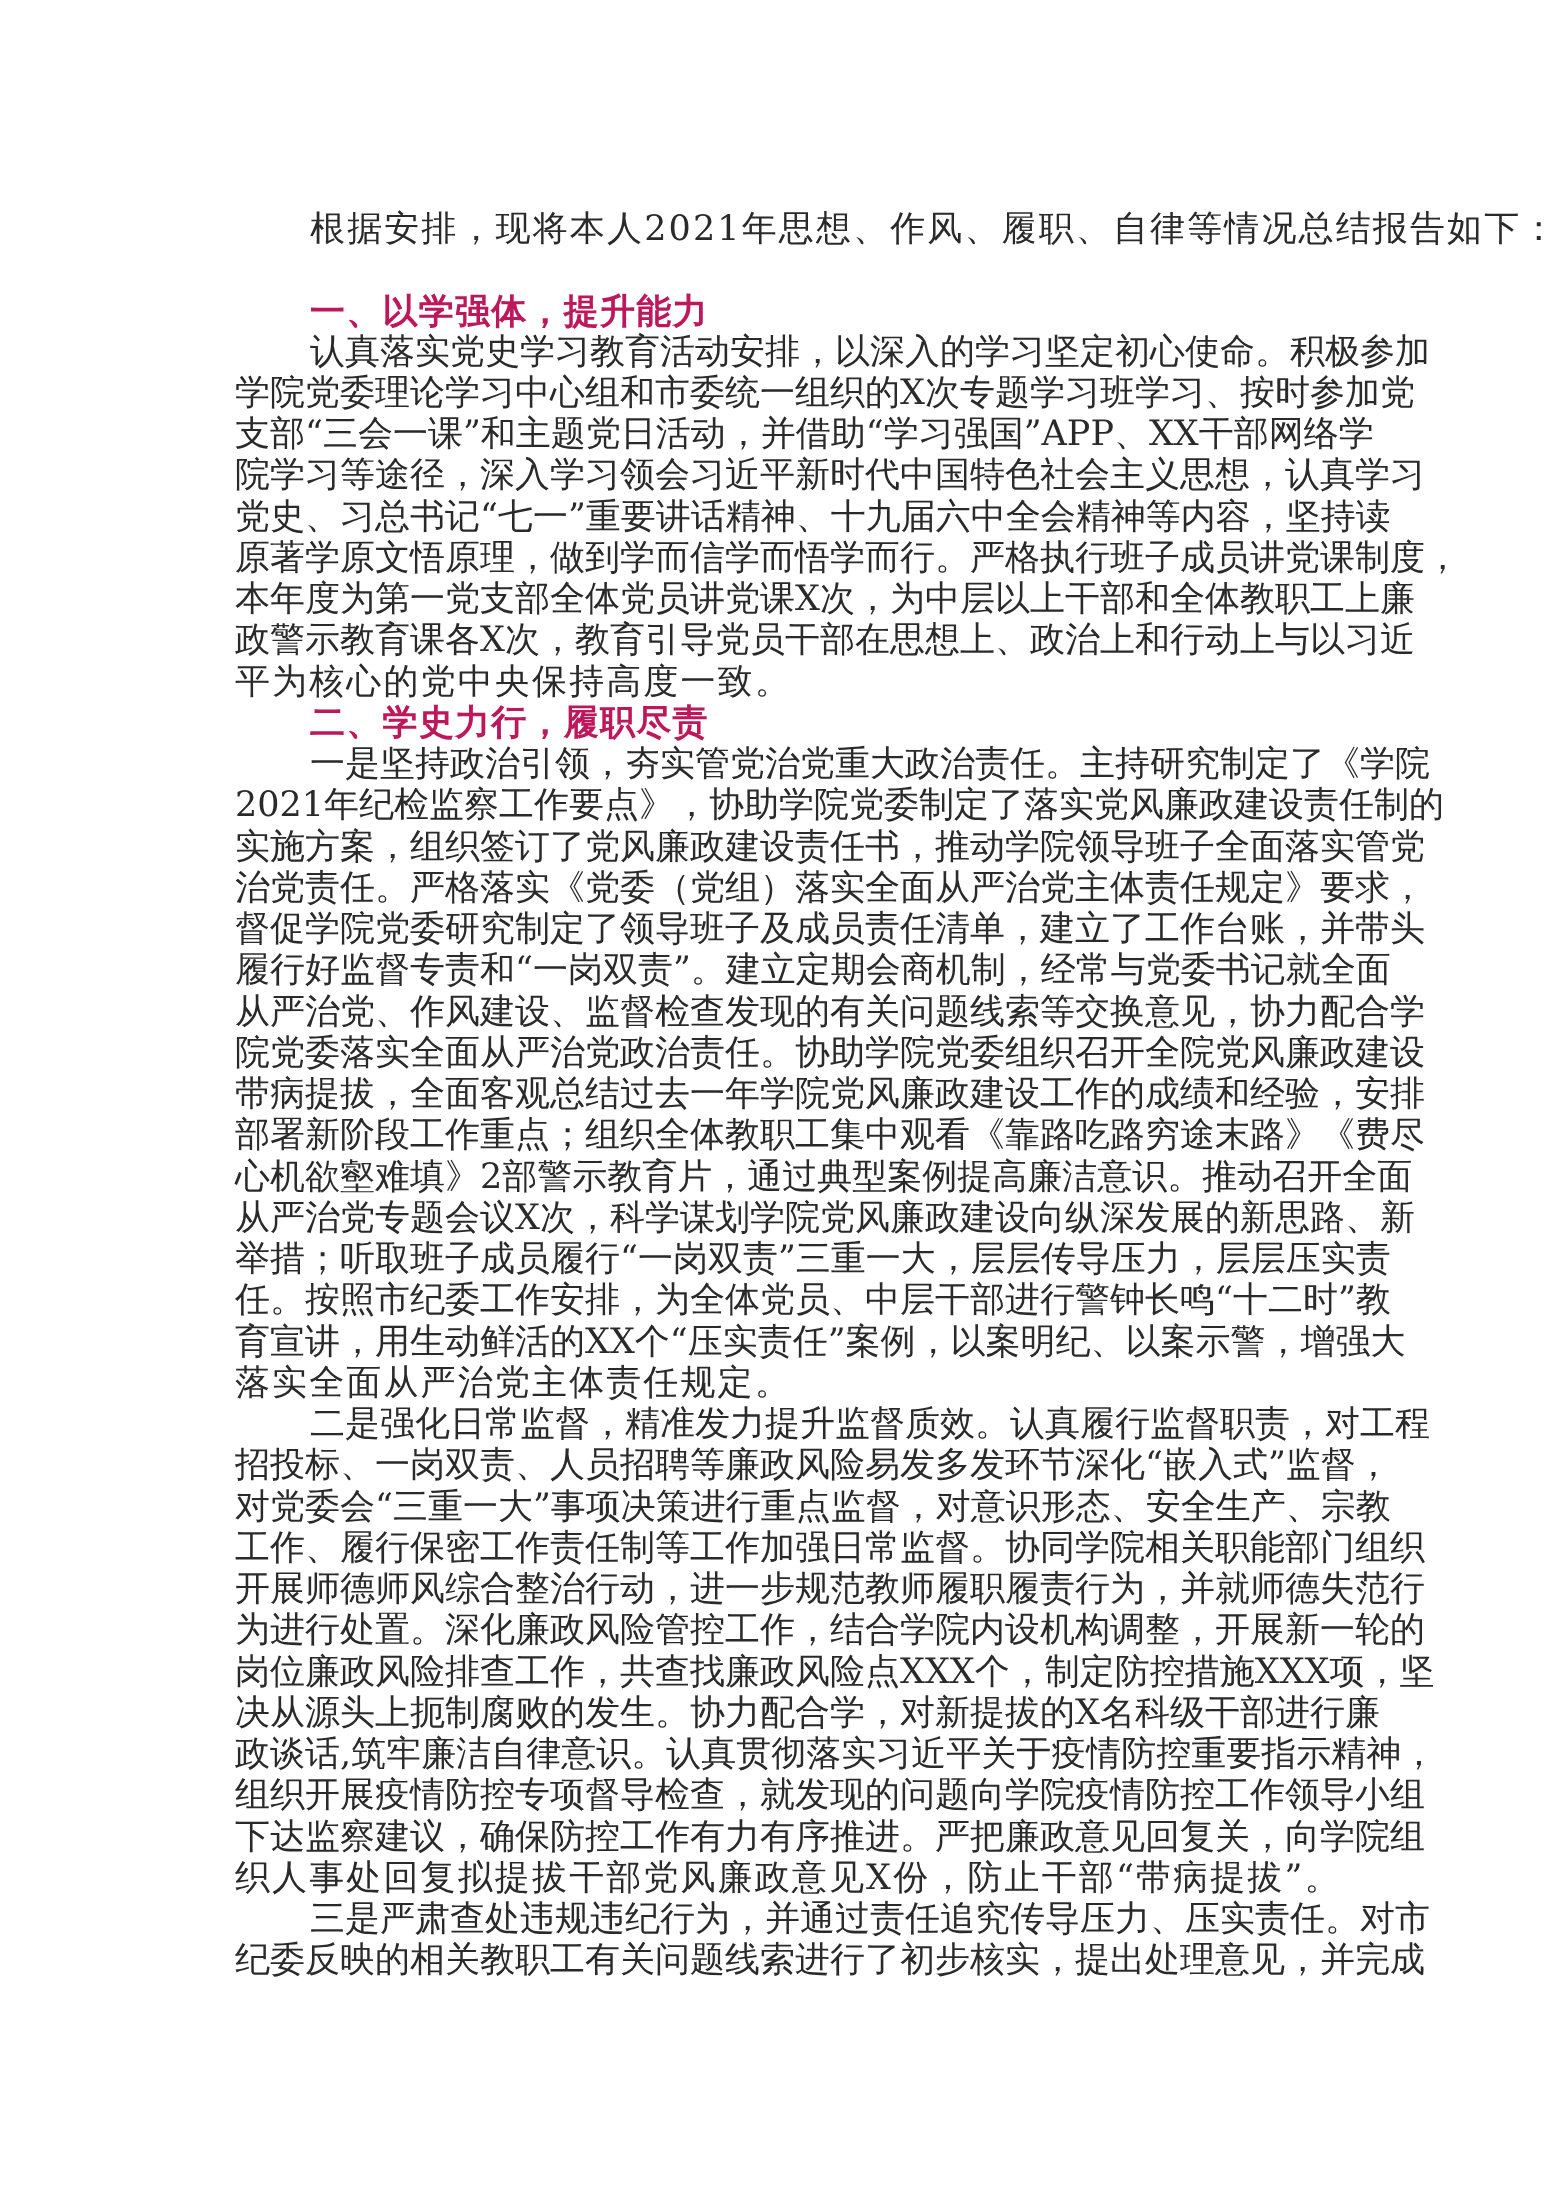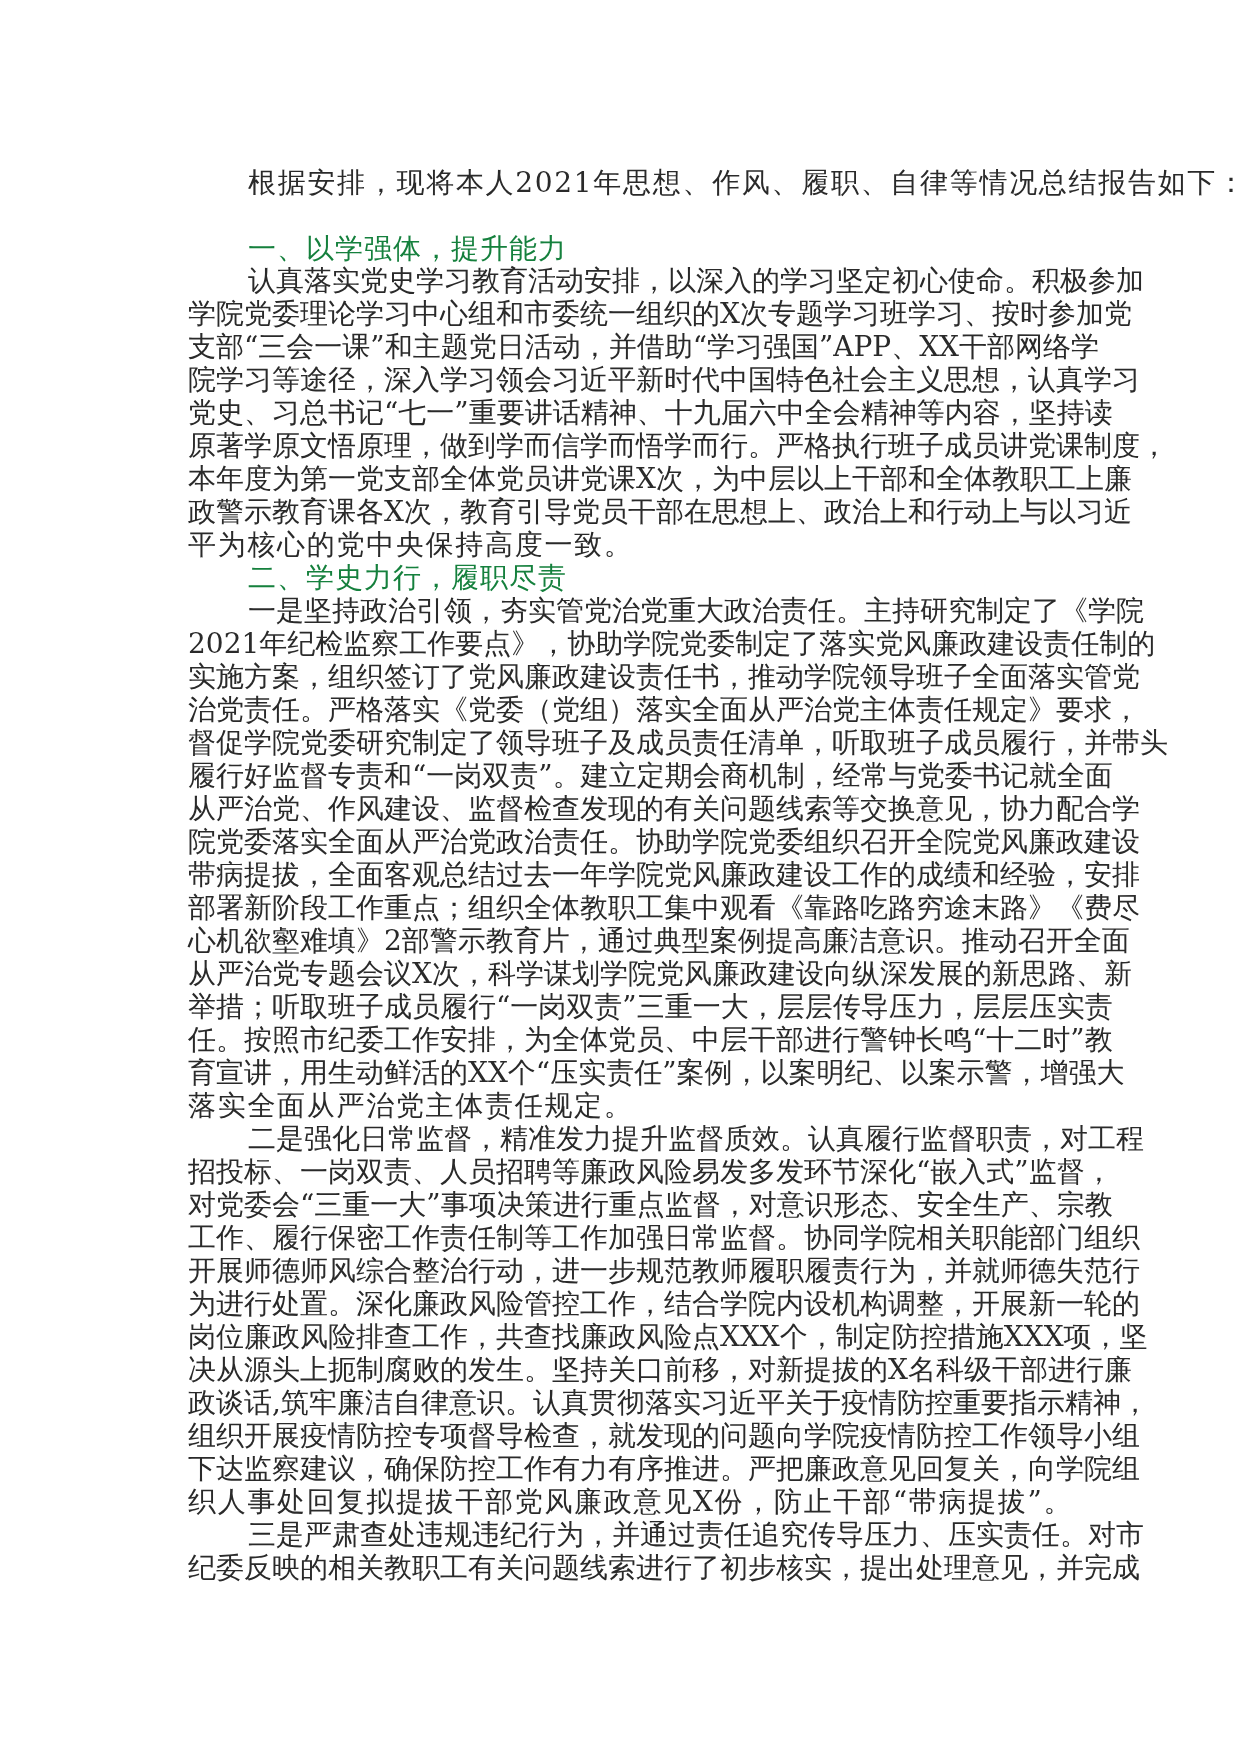--- a/index.html
+++ b/index.html
@@ -45,22 +45,22 @@
     left: 60px;
     width: 802px;
   }
   .line.end {
     text-align: right;
     text-align-last: left;
     letter-spacing: 1.7px;
   }
   .line.heading {
     font-family: "DejaVu Sans", "Liberation Sans", sans-serif;
-    font-weight: normal;
-    color: #15803d;
+    font-weight: bold;
+    color: #be185d;
     text-align: left;
     text-align-last: left;
     letter-spacing: 1px;
   }
 </style>
 </head>
 <body>
 
 <div class="page">
   <div class="text-block">
@@ -78,41 +78,41 @@
     <div class="line" style="top:462px">本年度为第一党支部全体党员讲党课X次，为中层以上干部和全体教职工上廉</div>
     <div class="line" style="top:495px">政警示教育课各X次，教育引导党员干部在思想上、政治上和行动上与以习近</div>
     <div class="line end" style="top:528px">平为核心的党中央保持高度一致。</div>
 
     <div class="line indent heading" style="top:561px">二、学史力行，履职尽责</div>
 
     <div class="line indent" style="top:594px">一是坚持政治引领，夯实管党治党重大政治责任。主持研究制定了《学院</div>
     <div class="line" style="top:627px">2021年纪检监察工作要点》，协助学院党委制定了落实党风廉政建设责任制的</div>
     <div class="line" style="top:660px">实施方案，组织签订了党风廉政建设责任书，推动学院领导班子全面落实管党</div>
     <div class="line" style="top:693px">治党责任。严格落实《党委（党组）落实全面从严治党主体责任规定》要求，</div>
-    <div class="line" style="top:726px">督促学院党委研究制定了领导班子及成员责任清单，听取班子成员履行，并带头</div>
+    <div class="line" style="top:726px">督促学院党委研究制定了领导班子及成员责任清单，建立了工作台账，并带头</div>
     <div class="line" style="top:759px">履行好监督专责和“一岗双责”。建立定期会商机制，经常与党委书记就全面</div>
     <div class="line" style="top:792px">从严治党、作风建设、监督检查发现的有关问题线索等交换意见，协力配合学</div>
     <div class="line" style="top:825px">院党委落实全面从严治党政治责任。协助学院党委组织召开全院党风廉政建设</div>
     <div class="line" style="top:858px">带病提拔，全面客观总结过去一年学院党风廉政建设工作的成绩和经验，安排</div>
     <div class="line" style="top:891px">部署新阶段工作重点；组织全体教职工集中观看《靠路吃路穷途末路》《费尽</div>
     <div class="line" style="top:924px">心机欲壑难填》2部警示教育片，通过典型案例提高廉洁意识。推动召开全面</div>
     <div class="line" style="top:957px">从严治党专题会议X次，科学谋划学院党风廉政建设向纵深发展的新思路、新</div>
     <div class="line" style="top:990px">举措；听取班子成员履行“一岗双责”三重一大，层层传导压力，层层压实责</div>
     <div class="line" style="top:1023px">任。按照市纪委工作安排，为全体党员、中层干部进行警钟长鸣“十二时”教</div>
     <div class="line" style="top:1056px">育宣讲，用生动鲜活的XX个“压实责任”案例，以案明纪、以案示警，增强大</div>
     <div class="line end" style="top:1089px">落实全面从严治党主体责任规定。</div>
 
     <div class="line indent" style="top:1122px">二是强化日常监督，精准发力提升监督质效。认真履行监督职责，对工程</div>
     <div class="line" style="top:1155px">招投标、一岗双责、人员招聘等廉政风险易发多发环节深化“嵌入式”监督，</div>
     <div class="line" style="top:1188px">对党委会“三重一大”事项决策进行重点监督，对意识形态、安全生产、宗教</div>
     <div class="line" style="top:1221px">工作、履行保密工作责任制等工作加强日常监督。协同学院相关职能部门组织</div>
     <div class="line" style="top:1254px">开展师德师风综合整治行动，进一步规范教师履职履责行为，并就师德失范行</div>
     <div class="line" style="top:1287px">为进行处置。深化廉政风险管控工作，结合学院内设机构调整，开展新一轮的</div>
     <div class="line" style="top:1320px">岗位廉政风险排查工作，共查找廉政风险点XXX个，制定防控措施XXX项，坚</div>
-    <div class="line" style="top:1353px">决从源头上扼制腐败的发生。坚持关口前移，对新提拔的X名科级干部进行廉</div>
+    <div class="line" style="top:1353px">决从源头上扼制腐败的发生。协力配合学，对新提拔的X名科级干部进行廉</div>
     <div class="line" style="top:1386px">政谈话,筑牢廉洁自律意识。认真贯彻落实习近平关于疫情防控重要指示精神，</div>
     <div class="line" style="top:1419px">组织开展疫情防控专项督导检查，就发现的问题向学院疫情防控工作领导小组</div>
     <div class="line" style="top:1452px">下达监察建议，确保防控工作有力有序推进。严把廉政意见回复关，向学院组</div>
     <div class="line end" style="top:1485px">织人事处回复拟提拔干部党风廉政意见X份，防止干部“带病提拔”。</div>
 
     <div class="line indent" style="top:1518px">三是严肃查处违规违纪行为，并通过责任追究传导压力、压实责任。对市</div>
     <div class="line" style="top:1551px">纪委反映的相关教职工有关问题线索进行了初步核实，提出处理意见，并完成</div>
 
   </div>
 </div>

